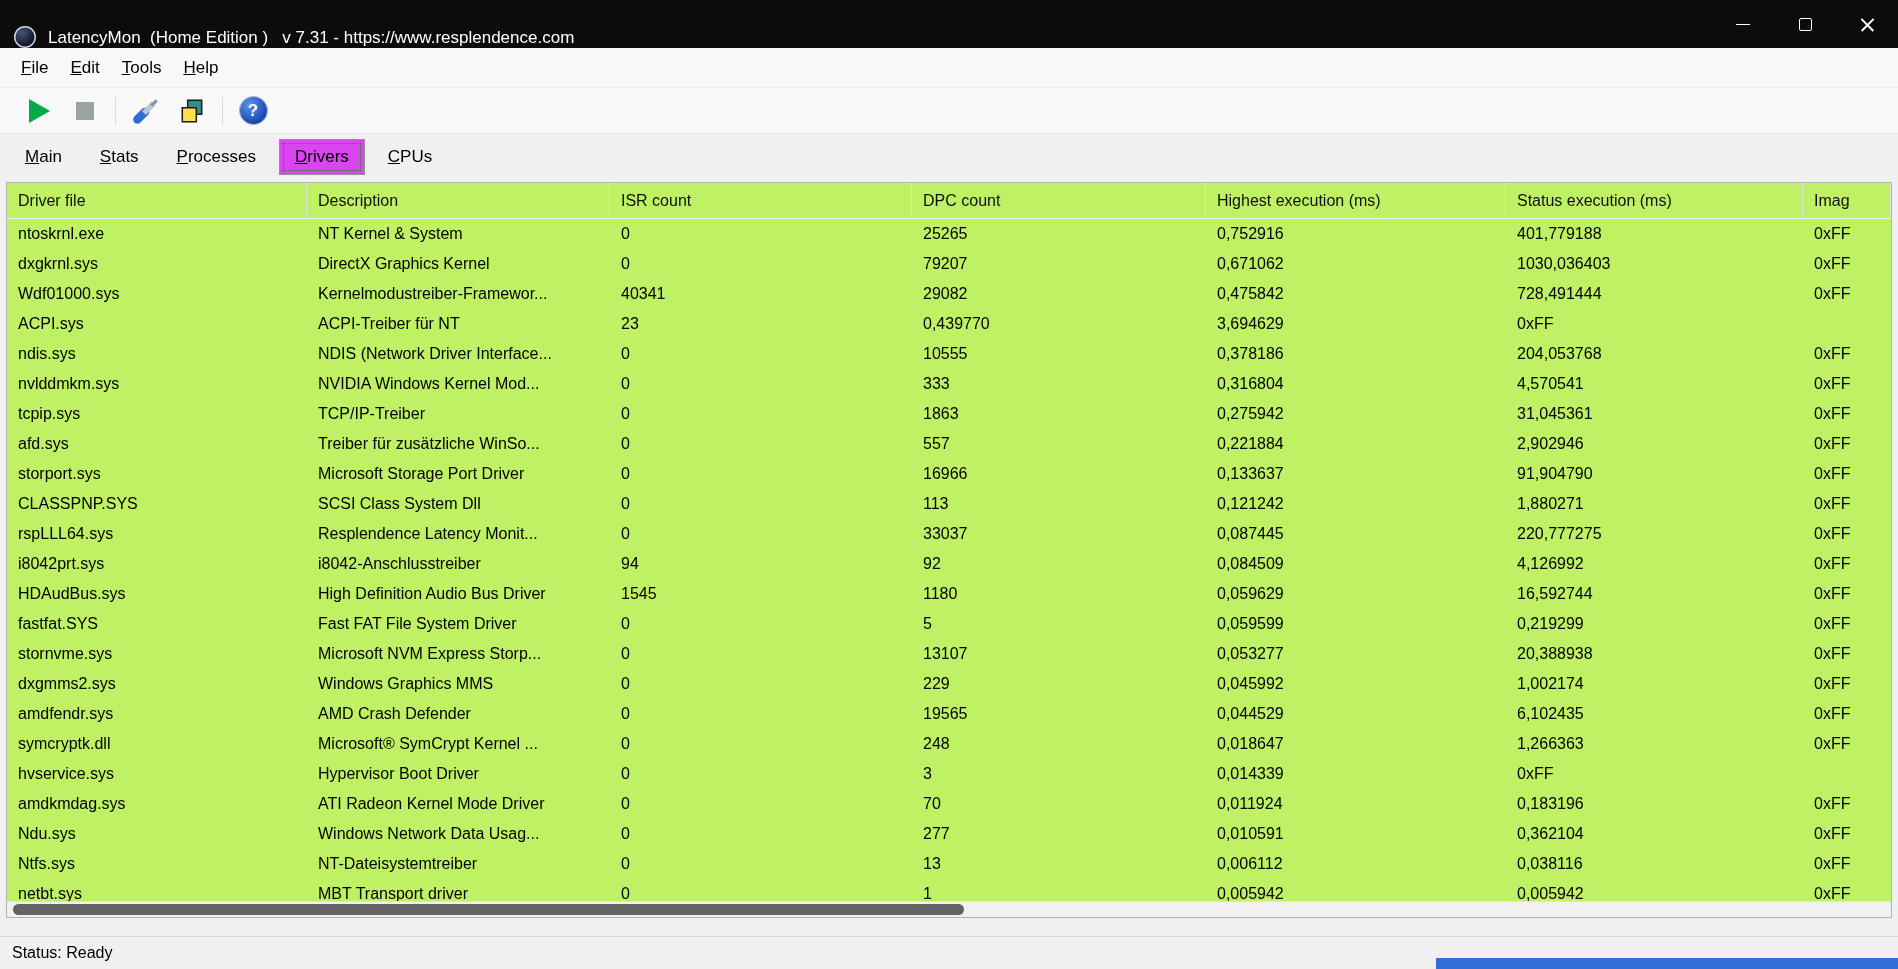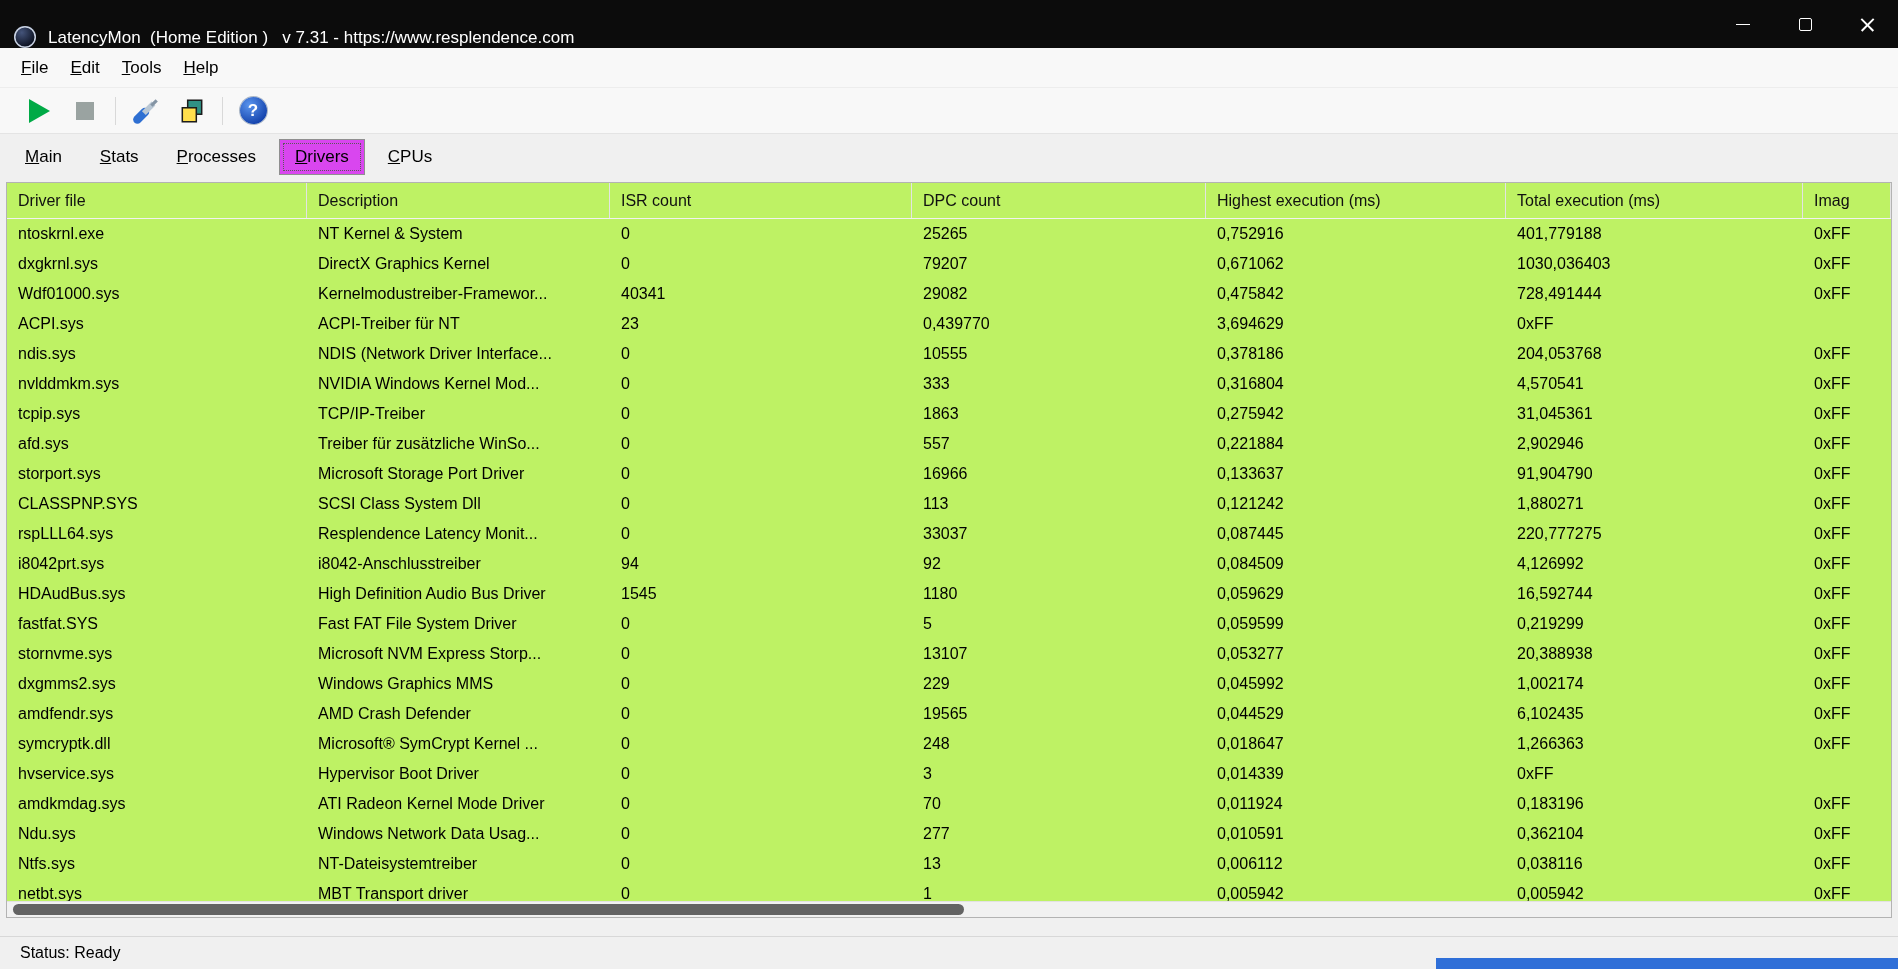--- a/index.html
+++ b/index.html
@@ -95,21 +95,21 @@
     flex: 0 0 16px; background: #f1f1f1; border-top: 1px solid #e2e2e2; position: relative;
   }
   .hthumb {
     position: absolute; top: 2px; height: 11px; background: #636363; border-radius: 6px;
   }
 
   
   .statusbar {
     position: absolute; left: 0; right: 0; bottom: 0; height: 33px;
     background: #f0f0f0; border-top: 1px solid #d8d8d8;
-    display: flex; align-items: center; padding-left: 20px; font-size: 16px;
+    display: flex; align-items: center; padding-left: 12px; font-size: 16px;
   }
   .blue-strip {
     position: absolute; right: 0; bottom: 0; width: 462px; height: 11px;
     z-index: 5;
   }
 </style>
 </head>
 <body>
 
 <div class="titlebar">
@@ -170,21 +170,21 @@
     <div class="tab"><u>C</u>PUs</div>
   </div>
 
 <div class="table-wrap">
   <div class="thead">
       <div class="th">Driver file</div>
       <div class="th">Description</div>
       <div class="th">ISR count</div>
       <div class="th">DPC count</div>
       <div class="th">Highest execution (ms)</div>
-      <div class="th">Total execution (ms)</div>
+      <div class="th">Status execution (ms)</div>
       <div class="th">Imag</div>
     </div>
   <div class="tbody">
       <div class="tr">
         <div class="td">ntoskrnl.exe</div>
         <div class="td">NT Kernel &amp; System</div>
         <div class="td">0</div>
         <div class="td">25265</div>
         <div class="td">0,752916</div>
         <div class="td">401,779188</div>

